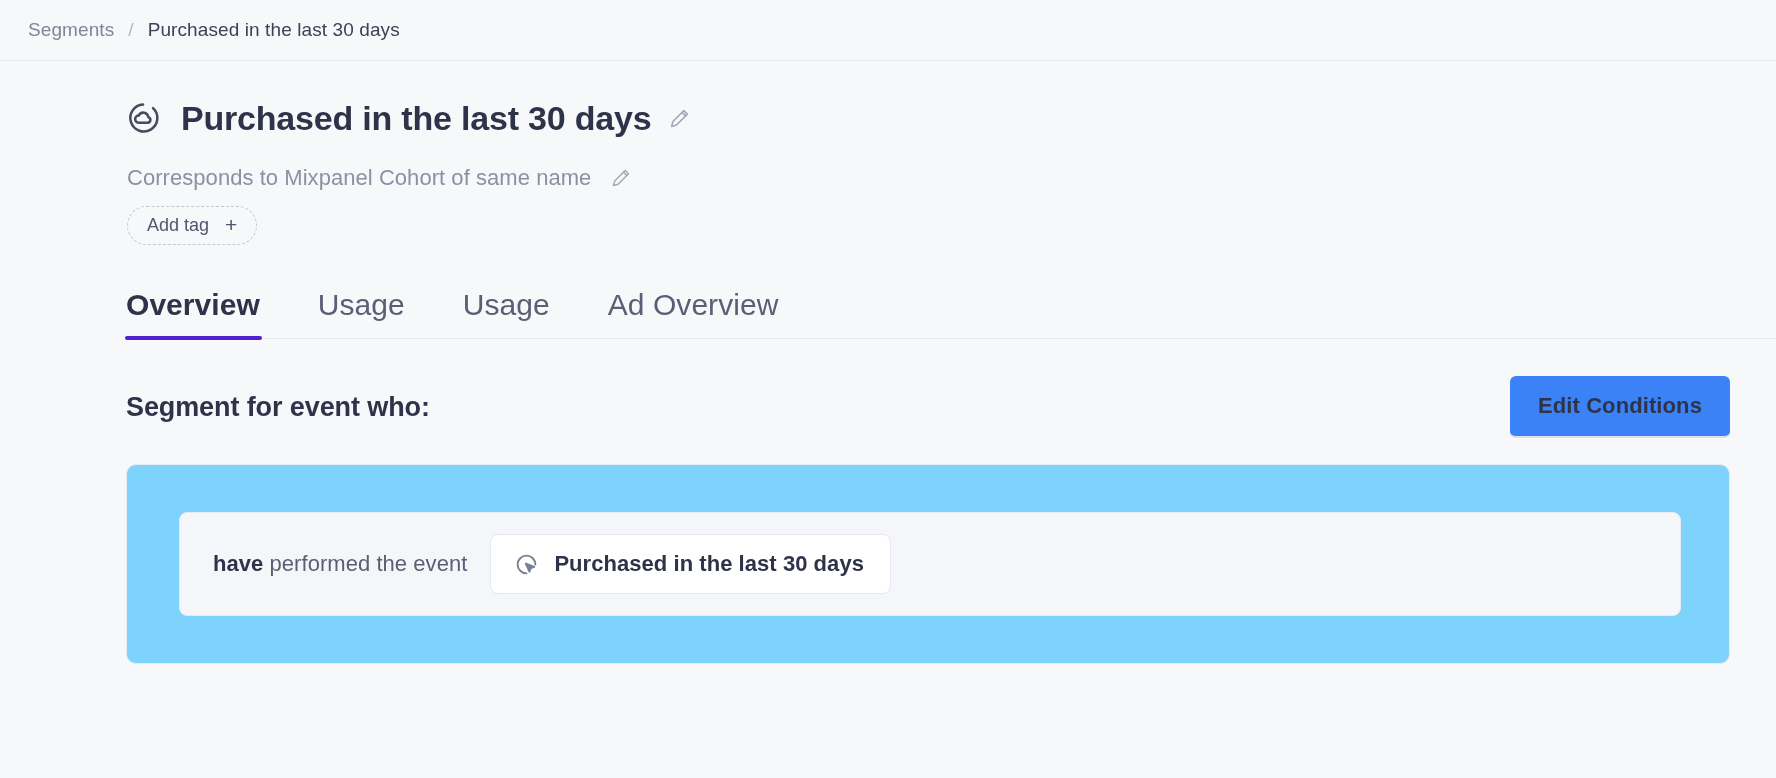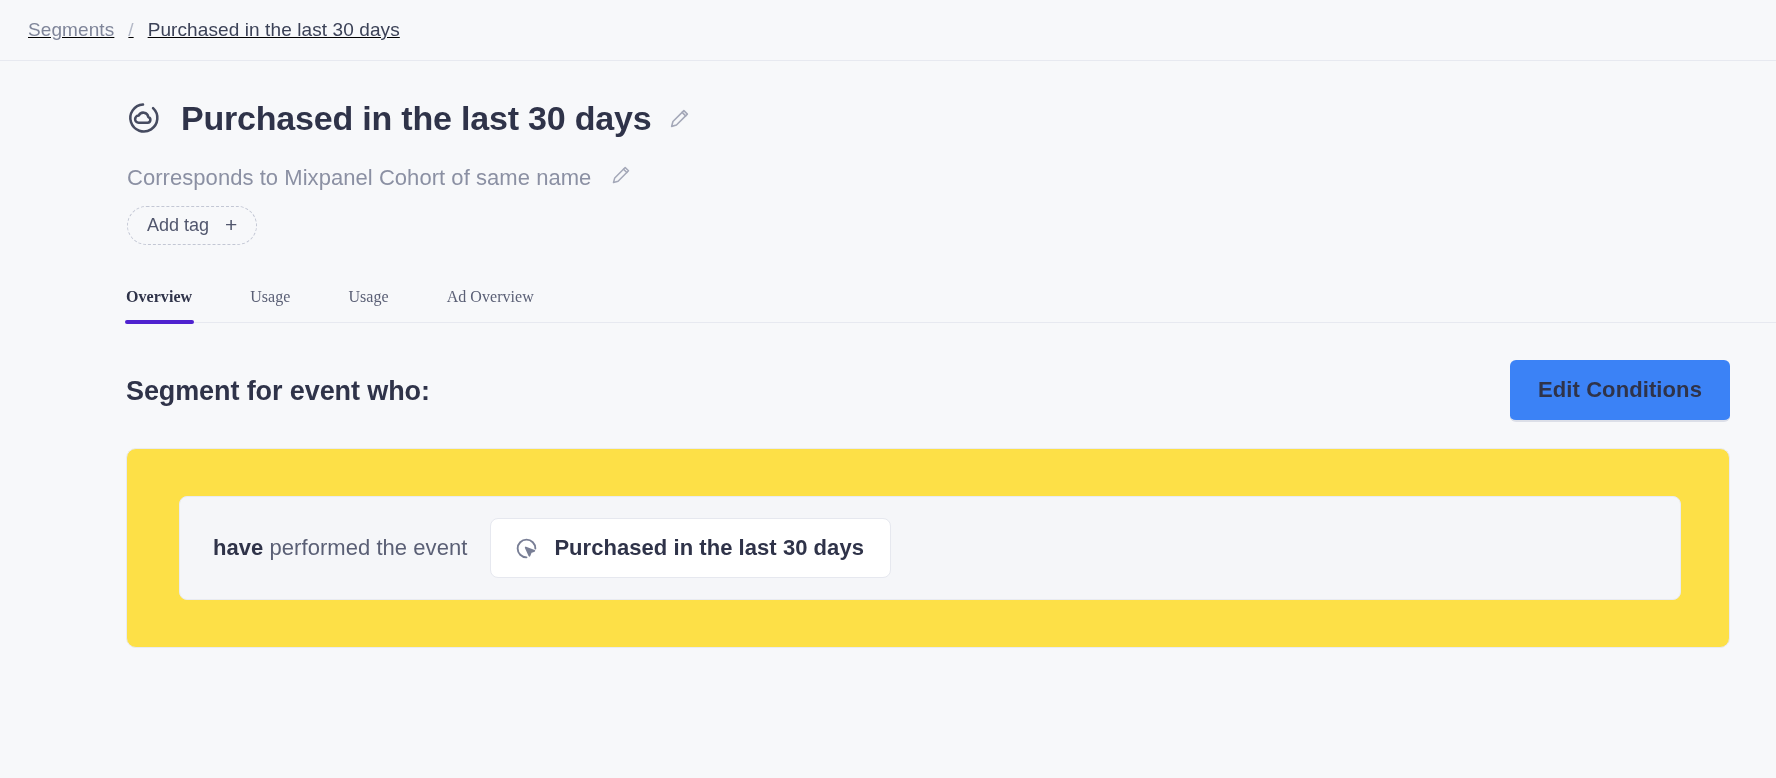--- a/index.html
+++ b/index.html
@@ -14,21 +14,20 @@
   }
 
   
   .breadcrumb-bar {
     height: 61px;
     display: flex;
     align-items: center;
     padding-left: 28px;
     border-bottom: 1px solid #e7e9f0;
     background: #f7f8fa;
-    text-decoration: underline;
   }
   .crumb-link {
     font-size: 19px;
     color: #7f8599;
     letter-spacing: .1px;
     cursor: pointer;
   }
   .crumb-sep {
     font-size: 19px;
     color: #b4b9c7;
@@ -72,21 +71,21 @@
     height: 21px;
     margin-left: 18px;
     color: #a4a8b8;
     cursor: pointer;
     display: block;
   }
 
   
   .subtitle-row {
     display: flex;
-    align-items: flex-start;
+    align-items: center;
     margin-top: 29px;
     margin-left: 1px;
   }
   .subtitle-text {
     font-size: 22px;
     color: #8b90a3;
     letter-spacing: .05px;
   }
   .subtitle-row .pencil-icon {
     width: 20px;
@@ -117,29 +116,29 @@
   .tabs {
     display: flex;
     align-items: flex-end;
     margin-top: 43px;
     border-bottom: 1px solid #e7e9f0;
     margin-right: 0;
     padding-right: 0;
   }
   .tab {
     position: relative;
-    font-size: 16px;
+    font-size: 30px;
     color: #5a5f75;
     padding: 0 0 16px 0;
     margin-right: 58px;
     cursor: pointer;
     letter-spacing: .05px;
     background: none;
     border: none;
-    font-family: Liberation Serif, serif;
+    font-family: Liberation Sans, sans-serif;
   }
   .tab.active {
     color: #2f3349;
     font-weight: bold;
   }
   .tab.active::after {
     content: "";
     position: absolute;
     left: -1px;
     right: -2px;
@@ -175,21 +174,21 @@
     color: #2f3349;
     cursor: pointer;
     font-family: inherit;
     letter-spacing: .1px;
   }
 
   
   .conditions-card {
     margin-top: 26px;
     margin-right: 46px;
-    background: #fde047;
+    background: #7dd3fc;
     border: 1px solid #e9ebf1;
     border-radius: 10px;
     padding: 47px 0 47px 0;
     min-height: 198px;
   }
   .condition-row {
     margin: 0 48px 0 52px;
     background: #f5f6f9;
     border: 1px solid #e9ebf1;
     border-radius: 8px;

